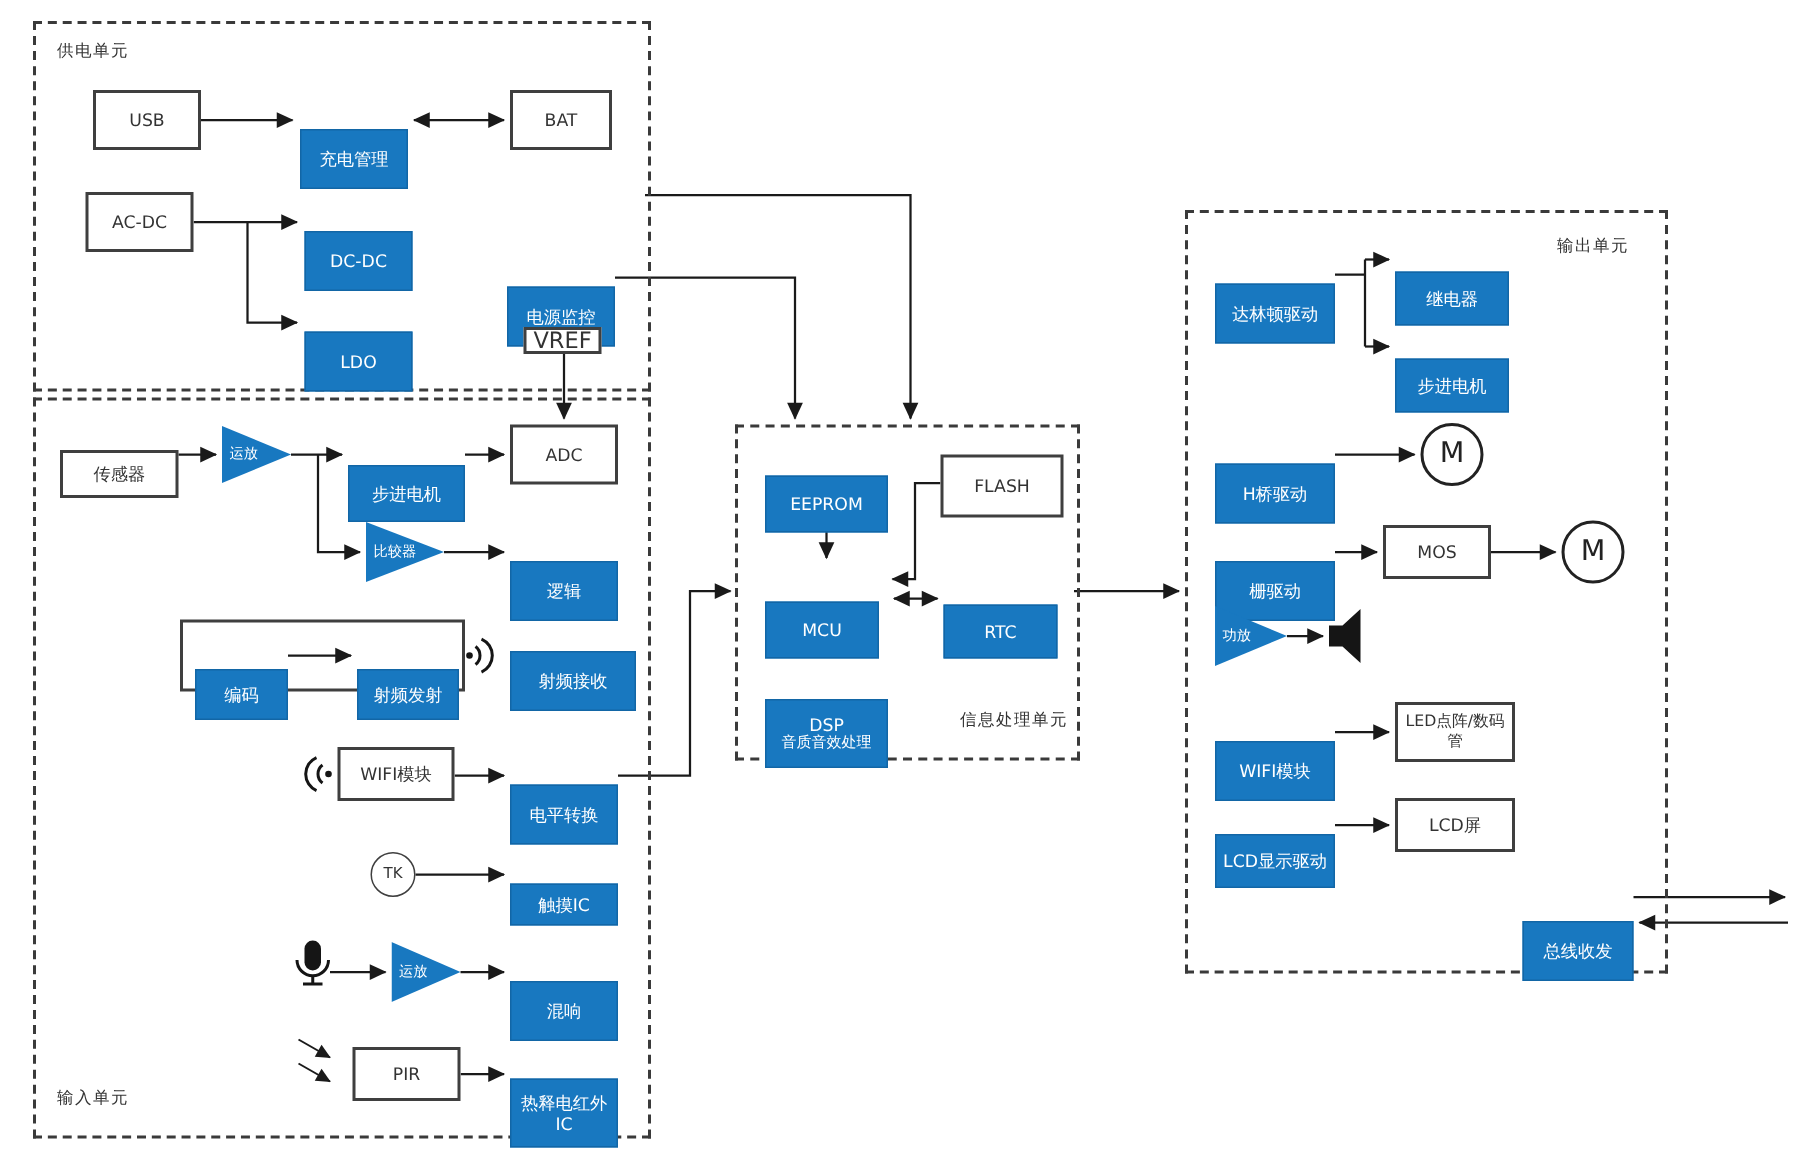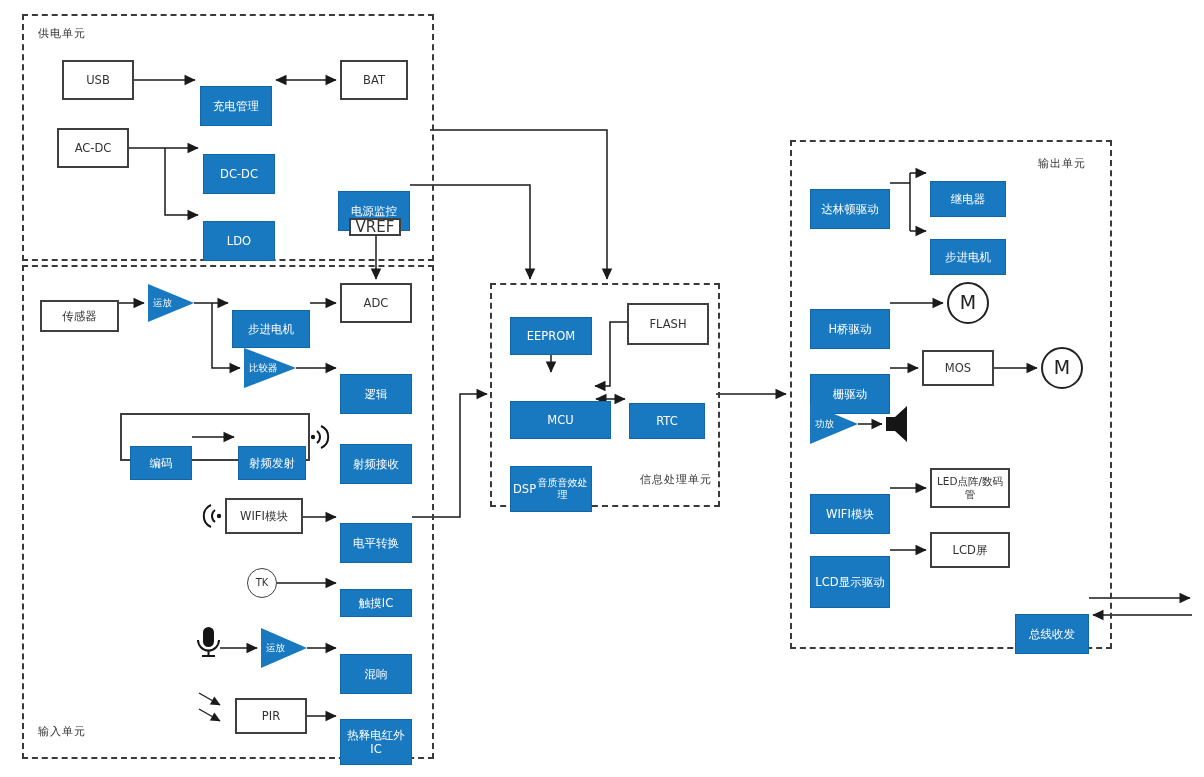--- a/index.html
+++ b/index.html
@@ -13,21 +13,21 @@
   .unit{position:absolute;border:2px dashed #3a3a3a;background:transparent;}
   .unit-label{position:absolute;font-size:11px;color:#333;letter-spacing:1px;white-space:nowrap;}
   .node{position:absolute;display:flex;align-items:center;justify-content:center;text-align:center;
         box-sizing:border-box;font-size:11.5px;line-height:1.25;padding:2px;}
   .blue{background:var(--accent,#1878c0);color:#fff;border:1px solid var(--accent-dark,#1266a6);margin-top:26px;}
   .white{background:#fff;color:#333;border:2px solid var(--box-border,#3f3f3f);}
   .group{position:absolute;background:transparent;border:2px solid var(--box-border,#3f3f3f);box-sizing:border-box;}
   .small{font-size:15px;padding:2px;}
   .circle{border-radius:50%;}
   .motor{border:2px solid #222;background:#fff;color:#222;font-size:19px;}
-  .col{flex-direction:row;}
+  .col{flex-direction:column;}
   .sub{font-size:10px;display:block;}
   .tri{position:absolute;}
   .tri svg{display:block;}
   .tri-shape{fill:var(--accent,#1878c0);}
   .tri-label{position:absolute;left:5px;top:50%;transform:translateY(-50%);
              color:#fff;font-size:9.5px;white-space:nowrap;}
 </style>
 </head>
 <body>
 
@@ -148,42 +148,42 @@
         <polygon class="tri-shape" points="0,0 52,20 0,40"></polygon>
       </svg>
     <span class="tri-label">比较器</span>
   </div>
 
   <div class="node blue" style="left:340px;top:348px;width:72px;height:40px">逻辑</div>
 
   <div class="group" style="left:120px;top:413px;width:190px;height:48px"></div>
   <div class="node blue" style="left:130px;top:420px;width:62px;height:34px">编码</div>
   <div class="node blue" style="left:238px;top:420px;width:68px;height:34px">射频发射</div>
-  <div class="node blue" style="left:340px;top:418px;width:72px;height:40px">射频接收</div>
+  <div class="node blue" style="left:340px;top:408px;width:84px;height:40px">射频接收</div>
 
   <div class="node white" style="left:225px;top:498px;width:78px;height:36px">WIFI模块</div>
   <div class="node blue" style="left:340px;top:497px;width:72px;height:40px">电平转换</div>
 
   <div class="node white circle" style="left:247px;top:568px;width:30px;height:30px;font-size:10px;border-width:1.5px">TK</div>
   <div class="node blue" style="left:340px;top:563px;width:72px;height:28px">触摸IC</div>
 
   <div class="tri" style="left:261px;top:628px;width:46px;height:40px">
     <svg width="46" height="40" viewBox="0 0 46 40">
         <polygon class="tri-shape" points="0,0 46,20 0,40"></polygon>
       </svg>
     <span class="tri-label">运放</span>
   </div>
 
   <div class="node blue" style="left:340px;top:628px;width:72px;height:40px">混响</div>
   <div class="node white" style="left:235px;top:698px;width:72px;height:36px">PIR</div>
   <div class="node blue" style="left:340px;top:693px;width:72px;height:46px">热释电红外IC</div>
 
   <div class="node blue" style="left:510px;top:291px;width:82px;height:38px">EEPROM</div>
   <div class="node white" style="left:627px;top:303px;width:82px;height:42px">FLASH</div>
-  <div class="node blue" style="left:510px;top:375px;width:101px;height:38px">MCU</div>
+  <div class="node blue" style="left:510px;top:375px;width:76px;height:38px">MCU</div>
   <div class="node blue" style="left:629px;top:377px;width:76px;height:36px">RTC</div>
   <div class="node blue col" style="left:510px;top:440px;width:82px;height:46px">
     <span>DSP</span>
     <span class="sub">音质音效处理</span>
   </div>
 
   <div class="node blue" style="left:810px;top:163px;width:80px;height:40px">达林顿驱动</div>
   <div class="node blue" style="left:930px;top:155px;width:76px;height:36px">继电器</div>
   <div class="node blue" style="left:930px;top:213px;width:76px;height:36px">步进电机</div>
 
@@ -197,18 +197,18 @@
   <div class="tri" style="left:810px;top:404px;width:48px;height:40px">
     <svg width="48" height="40" viewBox="0 0 48 40">
         <polygon class="tri-shape" points="0,0 48,20 0,40"></polygon>
       </svg>
     <span class="tri-label">功放</span>
   </div>
 
   <div class="node blue" style="left:810px;top:468px;width:80px;height:40px">WIFI模块</div>
   <div class="node white" style="left:930px;top:468px;width:80px;height:40px;font-size:10.5px">LED点阵/数码管</div>
 
-  <div class="node blue" style="left:810px;top:530px;width:80px;height:52px">LCD显示驱动</div>
+  <div class="node blue" style="left:810px;top:530px;width:80px;height:36px">LCD显示驱动</div>
   <div class="node white" style="left:930px;top:532px;width:80px;height:36px">LCD屏</div>
 
   <div class="node blue" style="left:1015px;top:588px;width:74px;height:40px">总线收发</div>
 
 </div>
 
 </body></html>

